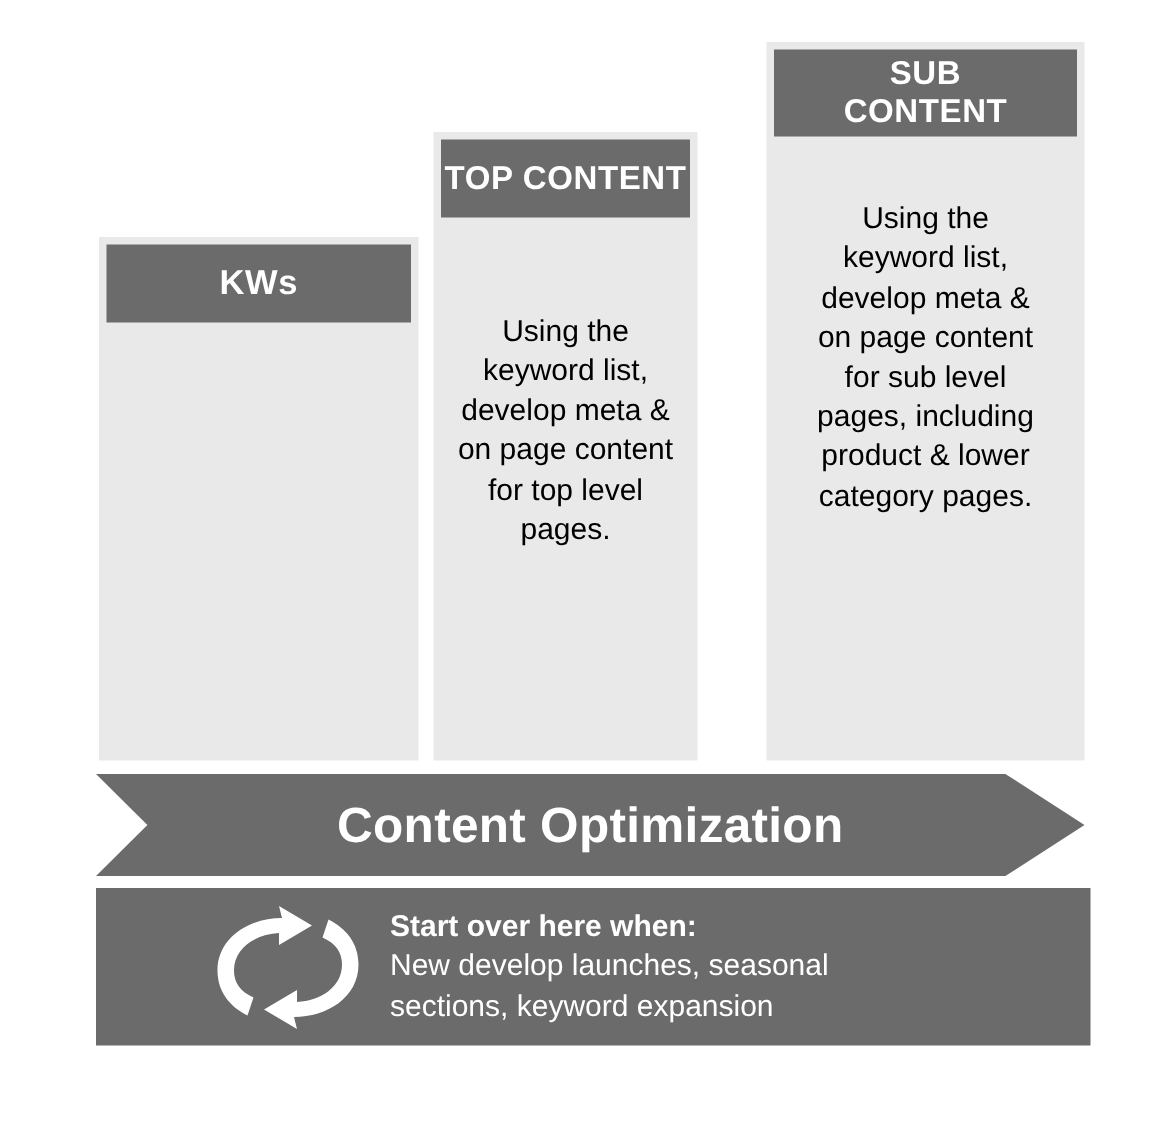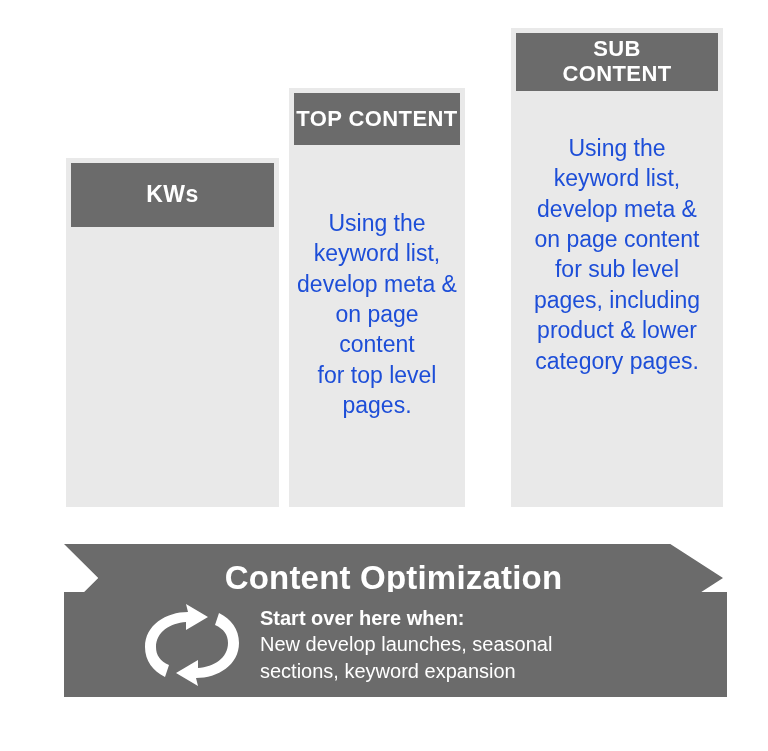--- a/index.html
+++ b/index.html
@@ -40,43 +40,43 @@
     color: #ffffff;
     font-weight: bold;
     text-align: center;
     letter-spacing: 0.4px;
     display: flex;
     align-items: center;
     justify-content: center;
     line-height: 1.12;
     box-sizing: border-box;
   }
-  .col-1 .col-header { height: 64px; font-size: 23px; }
+  .col-1 .col-header { height: 52px; font-size: 23px; }
   .col-2 .col-header { height: 52px; font-size: 22px; }
   .col-3 .col-header { height: 58px; font-size: 22px; }
 
   .col-body {
     position: absolute;
     left: 8px;
     right: 8px;
-    color: #1d4ed8;
+    color: #000000;
     text-align: center;
-    font-size: 23px;
+    font-size: 20px;
     line-height: 1.32;
     white-space: pre-line;
   }
   .col-1 .col-body { top: 105px; }
   .col-2 .col-body { top: 120px; }
   .col-3 .col-body { top: 105px; }
 
   
   .banner {
     position: absolute;
     left: 64px;
-    top: 544px;
+    top: 516px;
     width: 659px;
     height: 68px;
     background: #6b6b6b;
     -webkit-clip-path: polygon(0 0, 92% 0, 100% 50%, 92% 100%, 0 100%, 5.2% 50%);
     clip-path: polygon(0 0, 92% 0, 100% 50%, 92% 100%, 0 100%, 5.2% 50%);
     display: flex;
     align-items: center;
     justify-content: center;
   }
   .banner-label {

